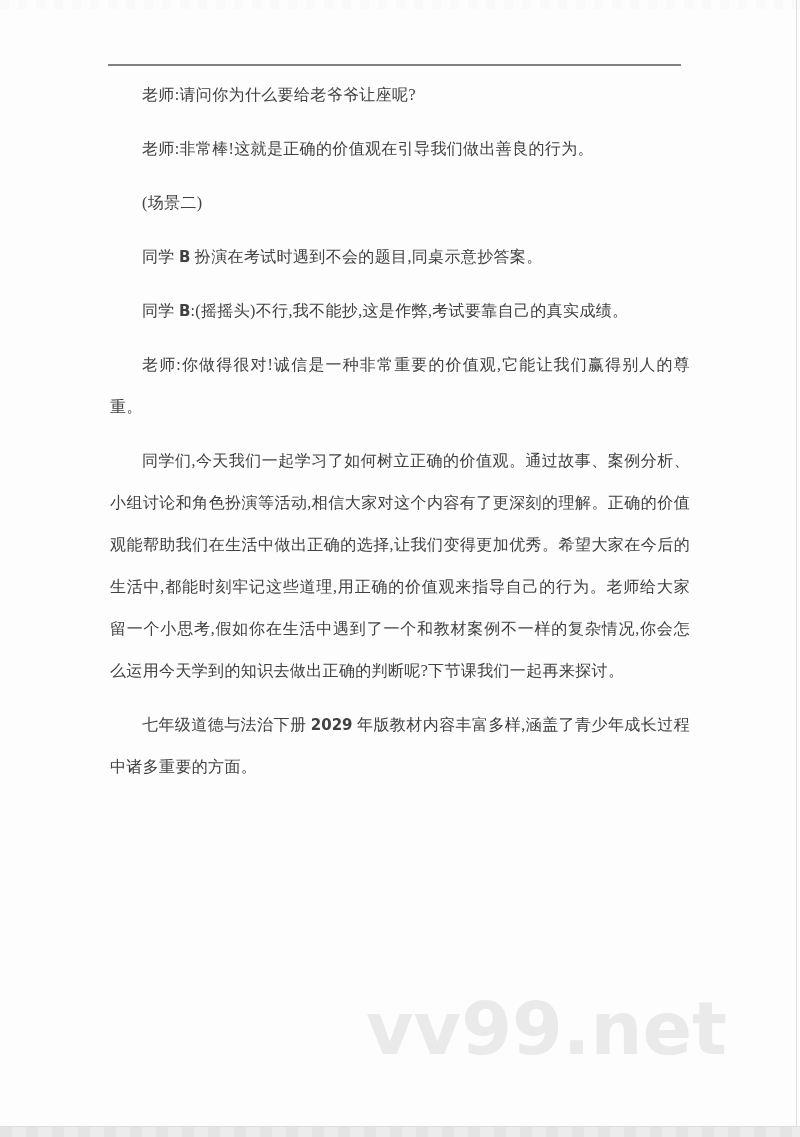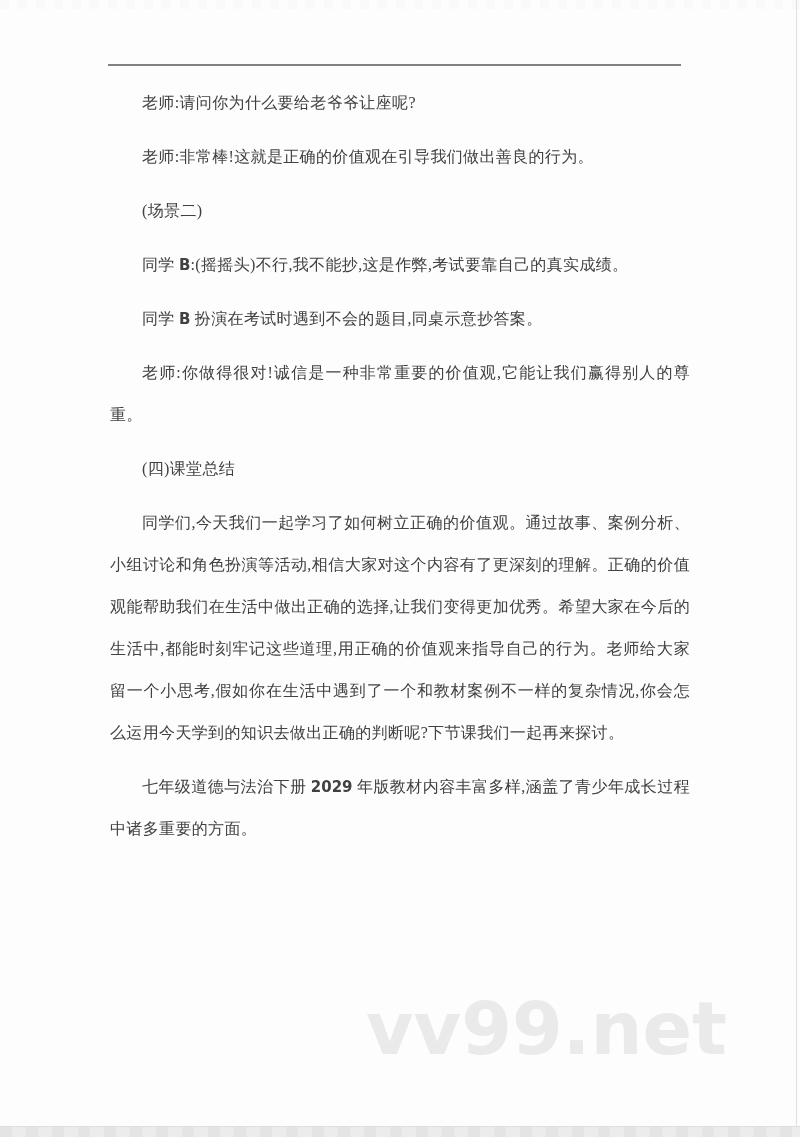--- a/index.html
+++ b/index.html
@@ -32,21 +32,21 @@
     background: #e0e0e0;
   }
   .divider {
     position: absolute;
     left: 108px; top: 64px;
     width: 573px; height: 2px;
     background: #828282;
   }
   .content {
     position: absolute;
-    left: 110px; top: 82px;
+    left: 110px; top: 74px;
     width: 580px;
   }
   .content p {
     margin: 0 0 12px 0;
     font-size: 16px;
     line-height: 42px;
     letter-spacing: 0.35px;
     text-align: justify;
     text-indent: 2em;
     word-break: break-all;
@@ -82,24 +82,23 @@
 
 <div class="page">
   <div class="top-strip"></div>
   <div class="right-edge"></div>
   <div class="divider"></div>
 
   <div class="content">
     <p class="cjk-par">老师:请问你为什么要给老爷爷让座呢?</p>
     <p class="cjk-par">老师:非常棒!这就是正确的价值观在引导我们做出善良的行为。</p>
     <p class="cjk-par">(场景二)</p>
+    <p class="cjk-par">同学 <span class="latin">B</span> 扮演在考试时遇到不会的题目,同桌示意抄答案。</p>
     <p class="cjk-par">同学 <span class="latin">B</span>:(摇摇头)不行,我不能抄,这是作弊,考试要靠自己的真实成绩。</p>
-    <p class="cjk-par">同学 <span class="latin">B</span> 扮演在考试时遇到不会的题目,同桌示意抄答案。</p>
     <p class="cjk-par">老师:你做得很对!诚信是一种非常重要的价值观,它能让我们赢得别人的尊重。</p>
-    <p class="cjk-par">(四)课堂总结</p>
     <p class="cjk-par">同学们,今天我们一起学习了如何树立正确的价值观。通过故事、案例分析、小组讨论和角色扮演等活动,相信大家对这个内容有了更深刻的理解。正确的价值观能帮助我们在生活中做出正确的选择,让我们变得更加优秀。希望大家在今后的生活中,都能时刻牢记这些道理,用正确的价值观来指导自己的行为。老师给大家留一个小思考,假如你在生活中遇到了一个和教材案例不一样的复杂情况,你会怎么运用今天学到的知识去做出正确的判断呢?下节课我们一起再来探讨。</p>
     <p class="cjk-par">七年级道德与法治下册 <span class="latin">2029</span> 年版教材内容丰富多样,涵盖了青少年成长过程中诸多重要的方面。</p>
   </div>
 
   <div class="watermark">vv99.net</div>
 
   <div class="bottom-bar"></div>
 </div>
 
 </body></html>

